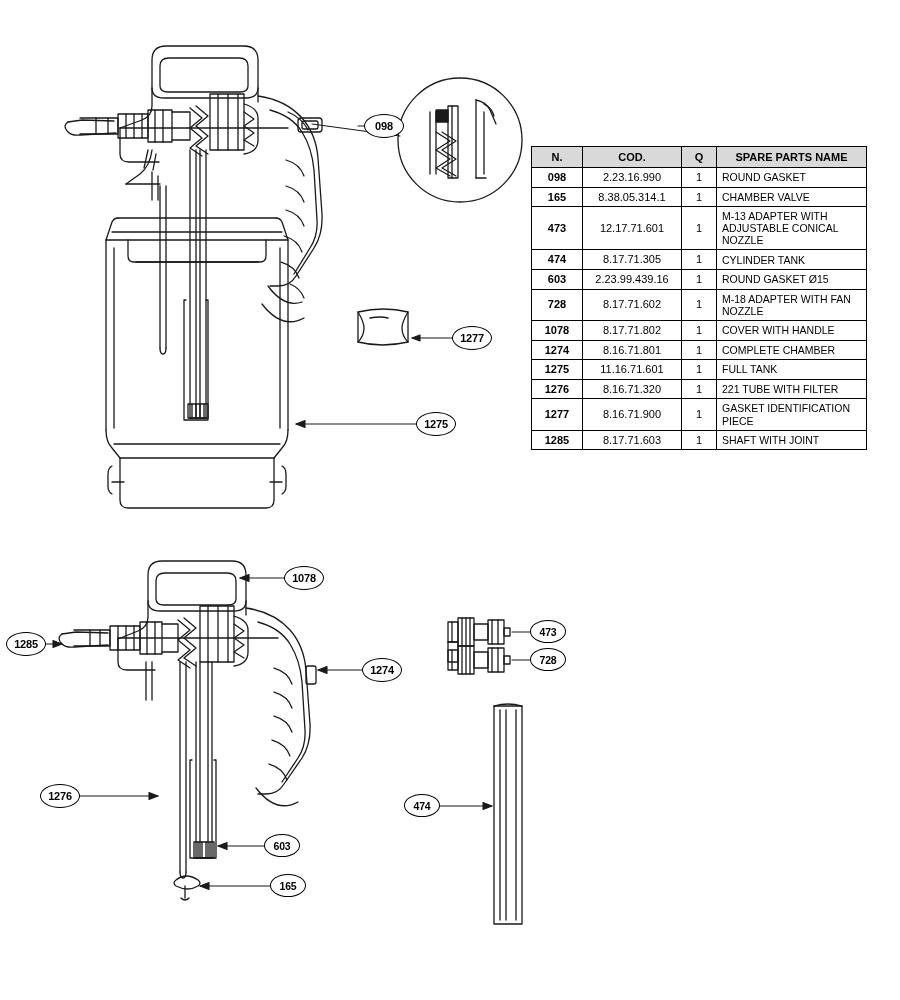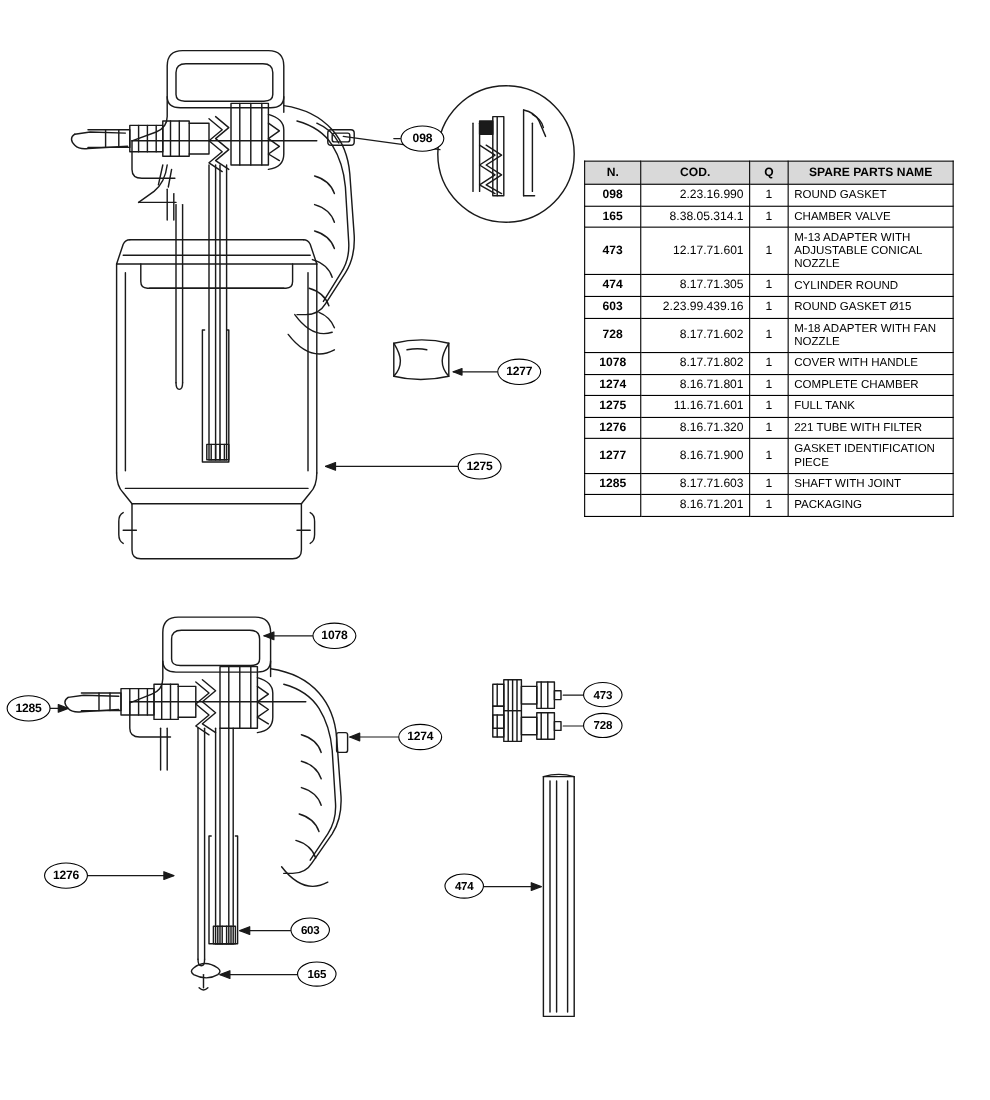--- a/index.html
+++ b/index.html
@@ -50,21 +50,21 @@
     text-align: center;
     font-size: 11px;
     height: 14px;
   }
   .parts-table td.num {
     text-align: center;
     font-weight: bold;
     width: 40px;
   }
   .parts-table td.cod {
-    text-align: right;
+    text-align: center;
     width: 88px;
   }
   .parts-table td.q {
     text-align: center;
     width: 24px;
   }
   .parts-table td.nm {
     text-align: left;
     font-weight: normal;
     font-size: 10.5px;
@@ -362,21 +362,21 @@
       <tr>
         <td class="num">473</td>
         <td class="cod">12.17.71.601</td>
         <td class="q">1</td>
         <td class="nm">M-13 ADAPTER WITH ADJUSTABLE CONICAL NOZZLE</td>
       </tr>
       <tr>
         <td class="num">474</td>
         <td class="cod">8.17.71.305</td>
         <td class="q">1</td>
-        <td class="nm">CYLINDER ROUND</td>
+        <td class="nm">CYLINDER TANK</td>
       </tr>
       <tr>
         <td class="num">603</td>
         <td class="cod">2.23.99.439.16</td>
         <td class="q">1</td>
         <td class="nm">ROUND GASKET Ø15</td>
       </tr>
       <tr>
         <td class="num">728</td>
         <td class="cod">8.17.71.602</td>
@@ -411,26 +411,20 @@
         <td class="num">1277</td>
         <td class="cod">8.16.71.900</td>
         <td class="q">1</td>
         <td class="nm">GASKET IDENTIFICATION PIECE</td>
       </tr>
       <tr>
         <td class="num">1285</td>
         <td class="cod">8.17.71.603</td>
         <td class="q">1</td>
         <td class="nm">SHAFT WITH JOINT</td>
-      </tr>
-      <tr>
-        <td class="num"></td>
-        <td class="cod">8.16.71.201</td>
-        <td class="q">1</td>
-        <td class="nm">PACKAGING</td>
       </tr>
     </tbody>
   </table>
 
   <div class="callout" style="left:364px; top:114px;">098</div>
   <div class="callout" style="left:452px; top:326px;">1277</div>
   <div class="callout" style="left:416px; top:412px;">1275</div>
   <div class="callout" style="left:284px; top:566px;">1078</div>
   <div class="callout" style="left:6px;   top:632px;">1285</div>
   <div class="callout" style="left:362px; top:658px;">1274</div>

